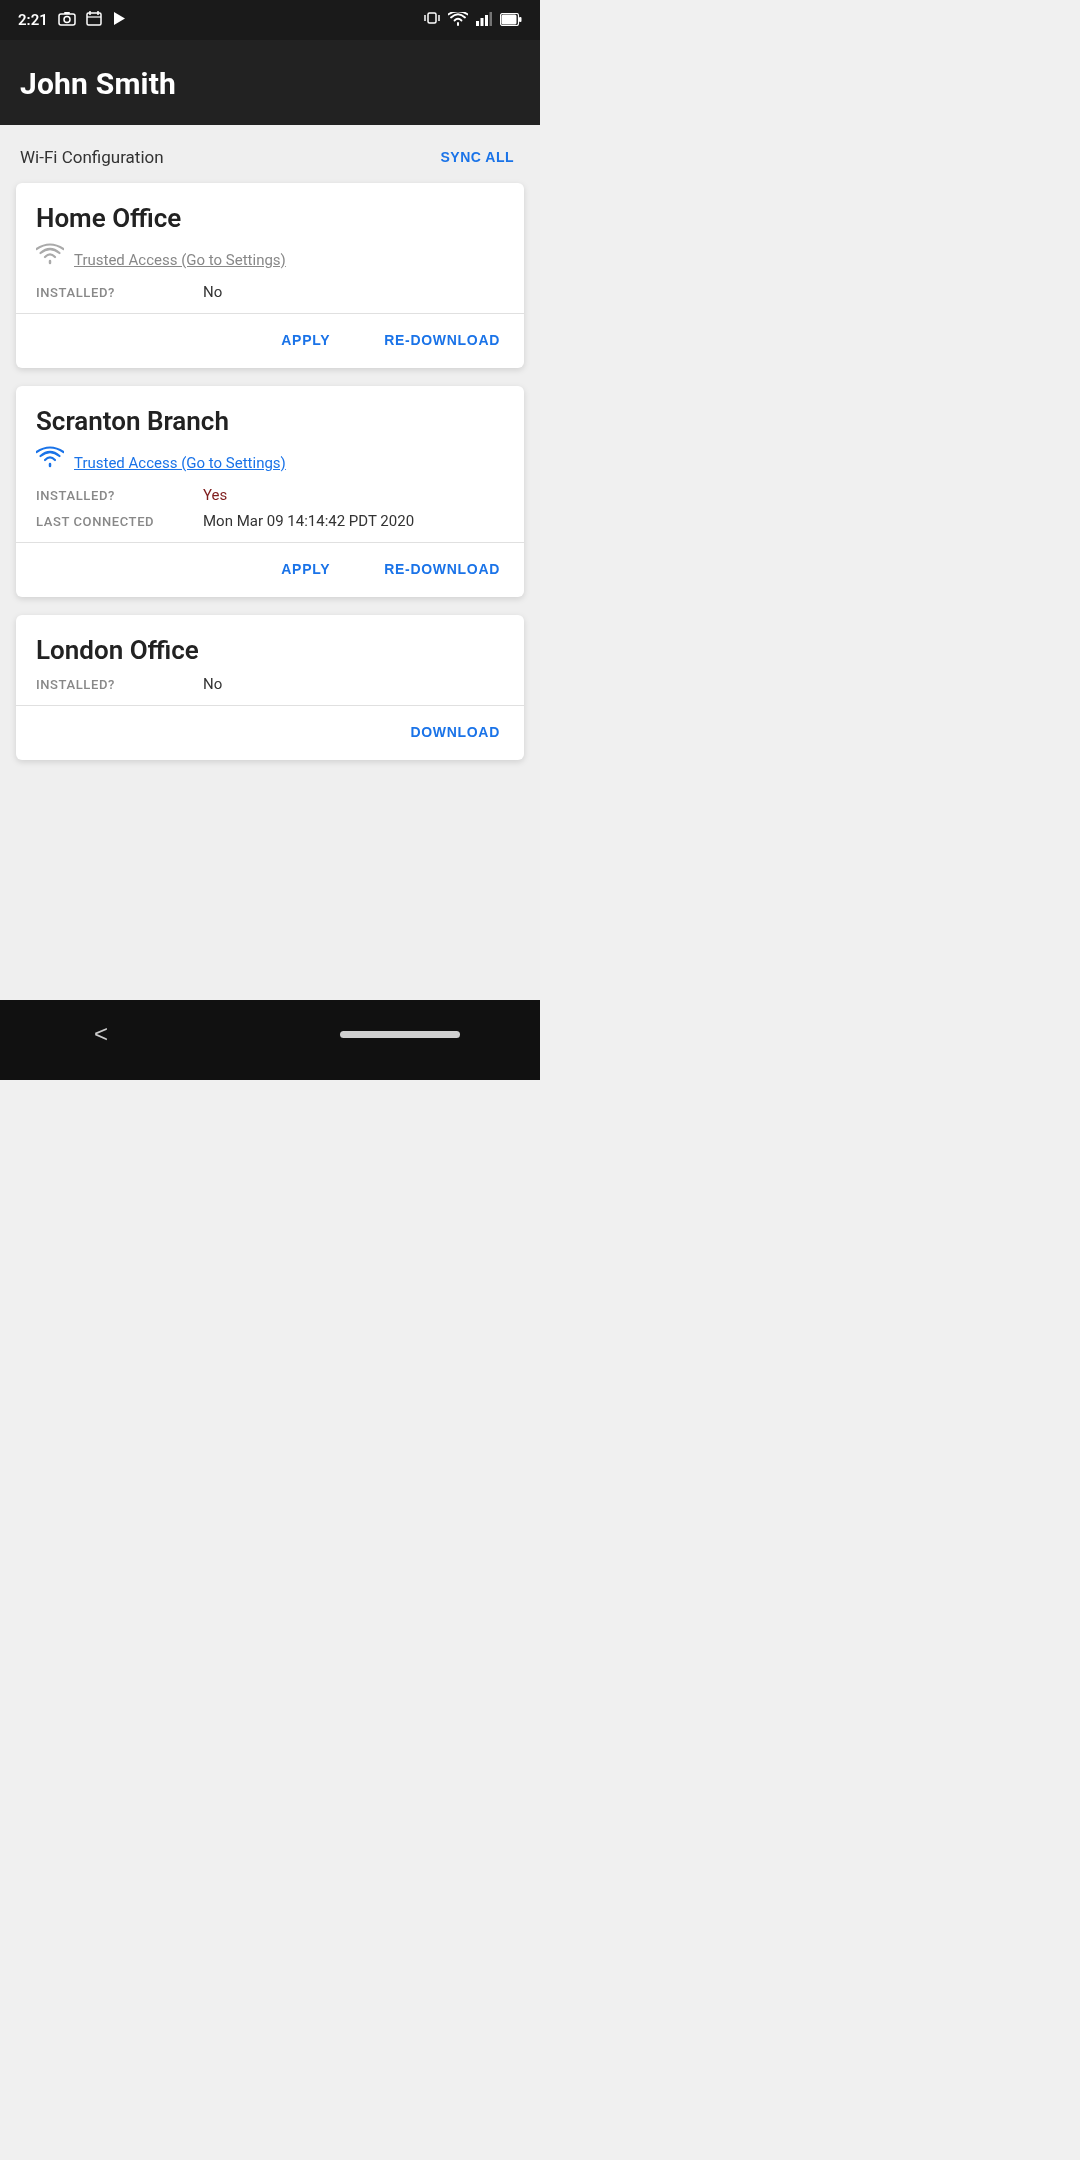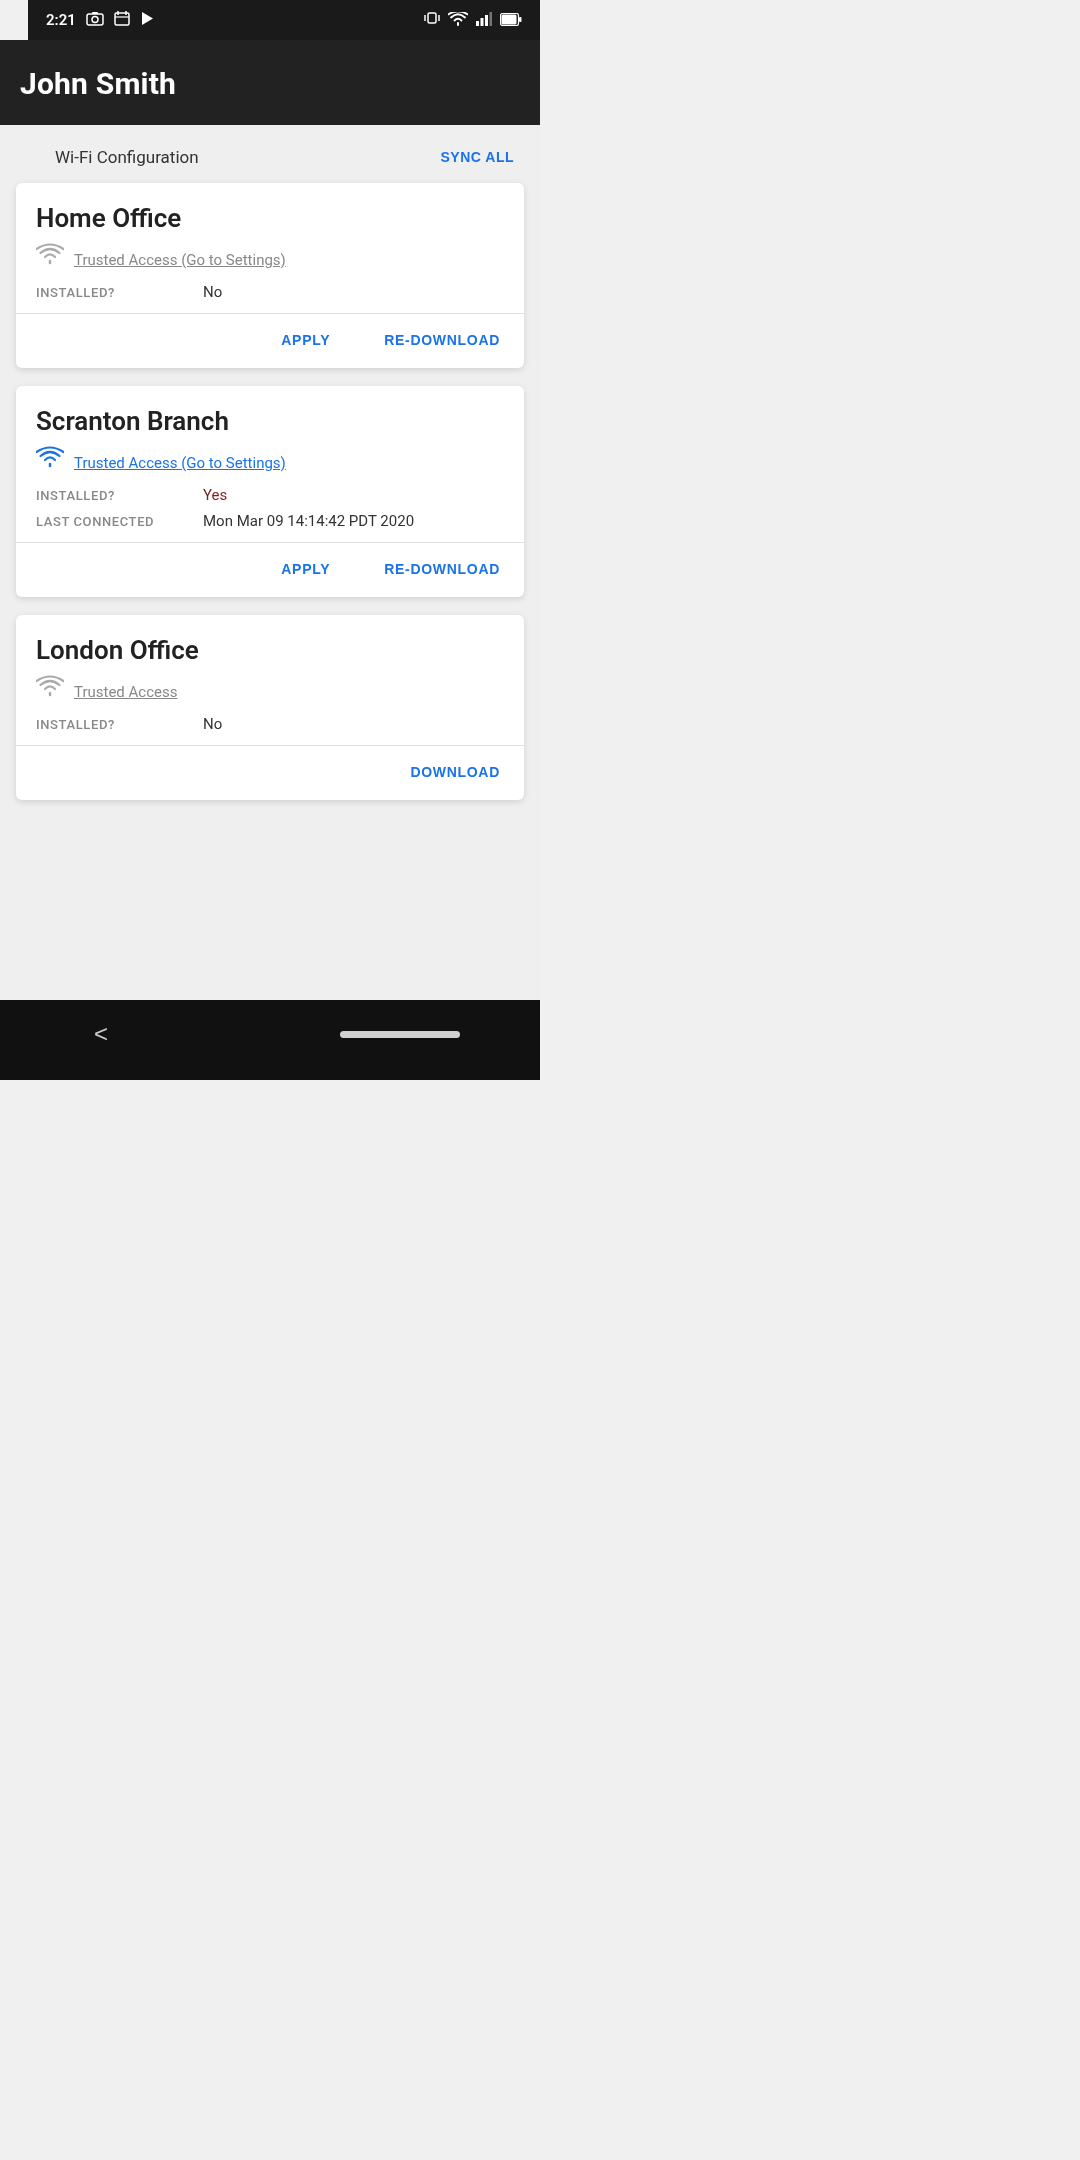--- a/index.html
+++ b/index.html
@@ -19,21 +19,20 @@
     
     .status-bar {
       background: #1a1a1a;
       color: #fff;
       height: 40px;
       display: flex;
       align-items: center;
       justify-content: space-between;
       padding: 0 18px;
       flex-shrink: 0;
-      margin-left: 28px;
     }
     .status-bar-left {
       display: flex;
       align-items: center;
       gap: 10px;
       font-size: 15px;
       font-weight: 600;
     }
     .status-bar-right {
       display: flex;
@@ -65,21 +64,20 @@
       display: flex;
       align-items: center;
       justify-content: space-between;
       padding: 20px 20px 14px 20px;
       background: #efefef;
     }
     .section-title {
       font-size: 17px;
       color: #333;
       font-weight: 400;
-      margin-left: 35px;
     }
     .sync-all-btn {
       font-size: 14px;
       font-weight: 700;
       color: #1a73e8;
       letter-spacing: 0.5px;
       text-transform: uppercase;
       background: none;
       border: none;
       cursor: pointer;
@@ -315,29 +313,20 @@
           <span class="info-value">Mon Mar 09 14:14:42 PDT 2020</span>
         </div>
         <div class="card-divider"></div>
         <div class="card-actions">
           <button class="action-btn">APPLY</button>
           <button class="action-btn">RE-DOWNLOAD</button>
         </div>
       </div>
       <div class="card">
         <div class="card-title">London Office</div>
-        <div class="wifi-row">
-          <span><svg class="wifi-svg" viewBox="0 0 28 22" fill="none">
-      <path d="M14 18 L14 20" stroke="#aaa" stroke-width="2.5" stroke-linecap="round"></path>
-      <path d="M9 14 Q14 9 19 14" fill="none" stroke="#aaa" stroke-width="2.2" stroke-linecap="round"></path>
-      <path d="M4.5 10 Q14 2 23.5 10" fill="none" stroke="#aaa" stroke-width="2.2" stroke-linecap="round"></path>
-      <path d="M0.5 6 Q14 -3 27.5 6" fill="none" stroke="#aaa" stroke-width="2.2" stroke-linecap="round"></path>
-    </svg></span>
-          <span class="wifi-link">Trusted Access</span>
-        </div>
         <div class="info-row">
           <span class="info-label">INSTALLED?</span>
           <span class="info-value">No</span>
         </div>
         <div class="card-divider"></div>
         <div class="card-actions">
           <button class="action-btn">DOWNLOAD</button>
         </div>
       </div>
     </div>

